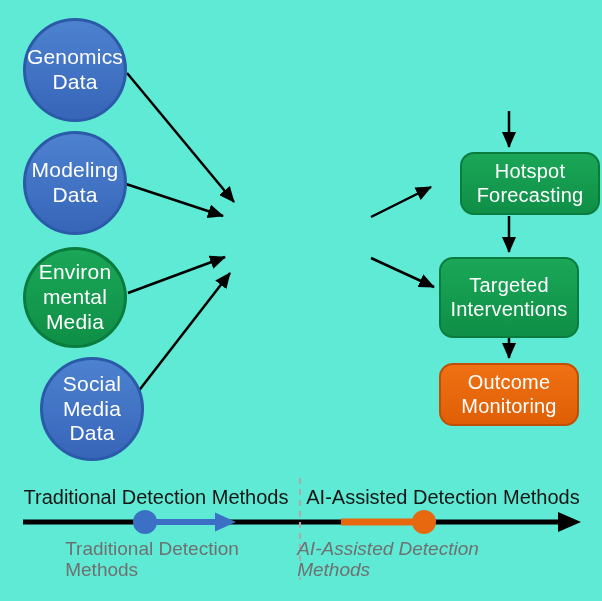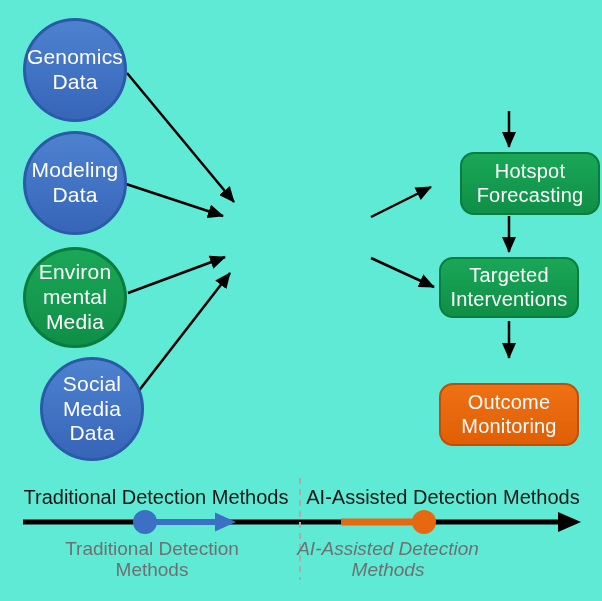--- a/index.html
+++ b/index.html
@@ -34,21 +34,21 @@
     border-radius:14px;width:140px;
     border-width:2px;
   }
   .tl-title{
     position:absolute;transform:translateX(-50%);
     font-size:20px;color:#161616;white-space:nowrap;
   }
   .tl-caption{
     position:absolute;transform:translateX(-50%);
     font-size:19px;line-height:1.1;color:#707072;
-    text-align:center;white-space:pre-line;
+    white-space:pre-line;
   }
 </style>
 </head>
 <body>
 
 <div id="stage">
 
   <svg id="wires" viewBox="0 0 602 601" xmlns="http://www.w3.org/2000/svg">
     <defs>
       <marker id="ah" markerUnits="userSpaceOnUse" markerWidth="17" markerHeight="14" refX="15" refY="7" orient="auto">
@@ -98,25 +98,25 @@
     <span>Social
 Media
 Data</span>
   </div>
 
 
   <div class="node rectnode green" style="left:439px;top:152px;height:63px;margin-left:21px;">
     <span>Hotspot
 Forecasting</span>
   </div>
-  <div class="node rectnode green" style="left:439px;top:257px;height:61px;">
+  <div class="node rectnode green" style="left:439px;top:257px;height:81px;">
     <span>Targeted
 Interventions</span>
   </div>
-  <div class="node rectnode orange" style="left:439px;top:363px;height:63px;margin-top:20px;">
+  <div class="node rectnode orange" style="left:439px;top:363px;height:63px;">
     <span>Outcome
 Monitoring</span>
   </div>
 
   <div class="tl-title" style="left:156px;top:486px;">Traditional Detection Methods</div>
   <div class="tl-title" style="left:443px;top:486px;">AI-Assisted Detection Methods</div>
 
   <div class="tl-caption" style="left:152px;top:539px;">Traditional Detection
 Methods</div>
   <div class="tl-caption" style="left:388px;top:539px;font-style:italic;">AI-Assisted Detection

